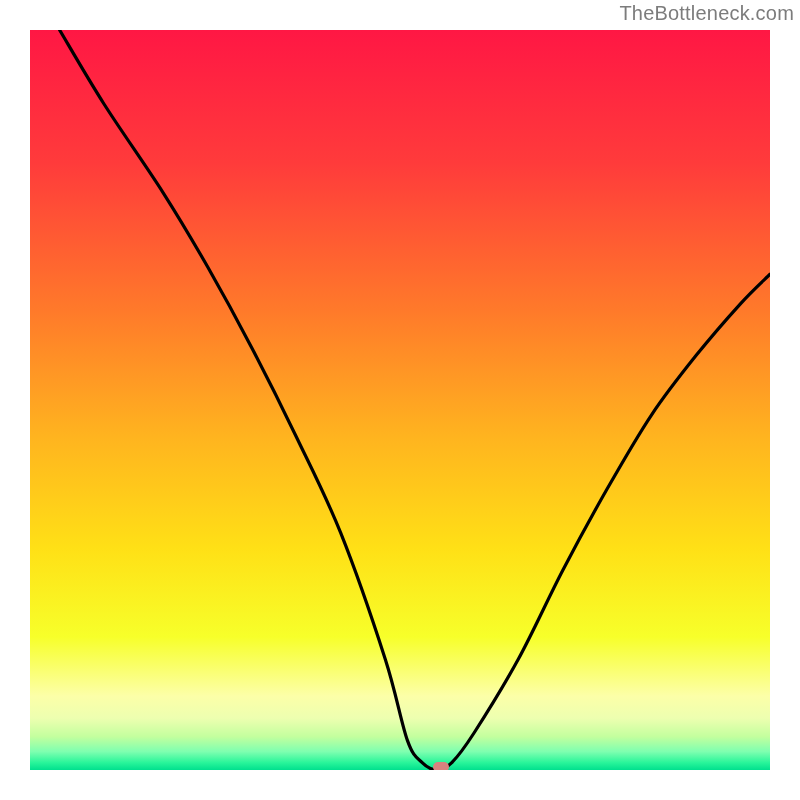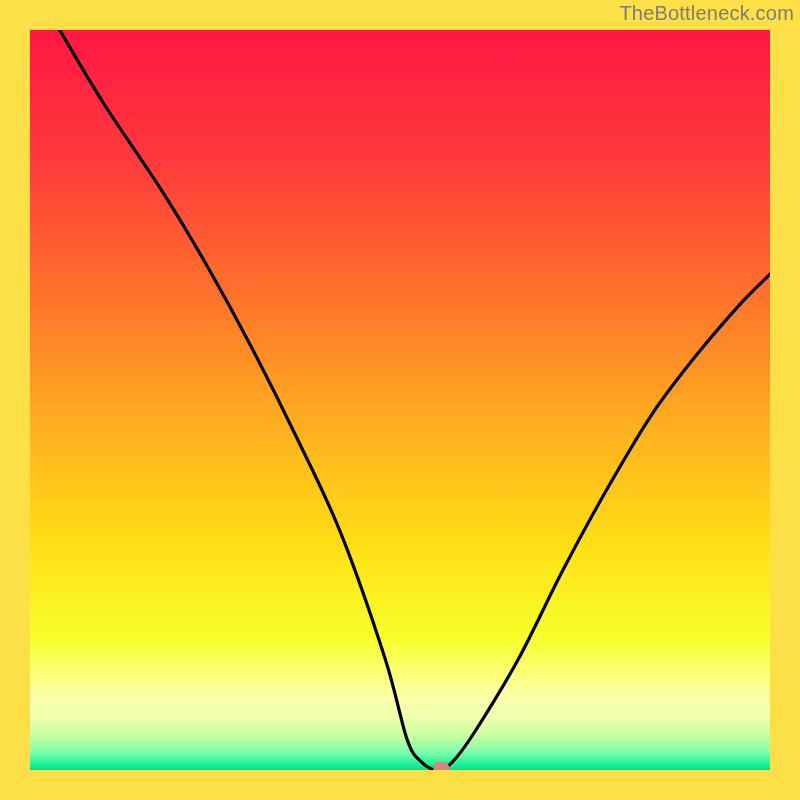--- a/index.html
+++ b/index.html
@@ -8,21 +8,21 @@
     width: 800px;
     height: 800px;
     background: #000;
     overflow: hidden;
     font-family: Arial, Helvetica, sans-serif;
   }
   .frame {
     position: relative;
     width: 800px;
     height: 800px;
-    background: #fde047;
+    background: #ffffff;
   }
   .watermark {
     position: absolute;
     top: 2px;
     right: 6px;
     color: #7c7c7c;
     font-size: 20px;
     font-weight: 500;
     letter-spacing: 0.2px;
     z-index: 20;

